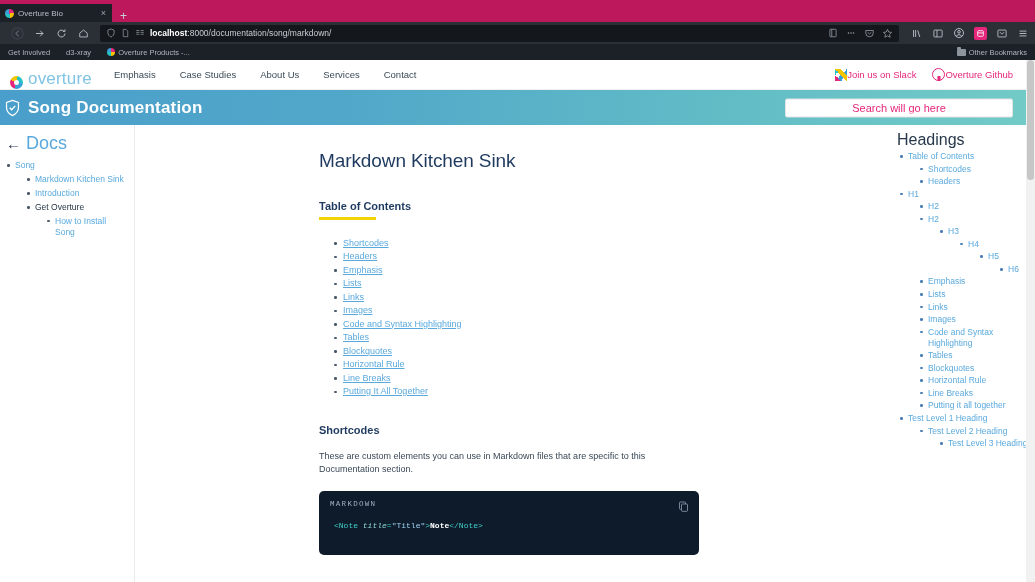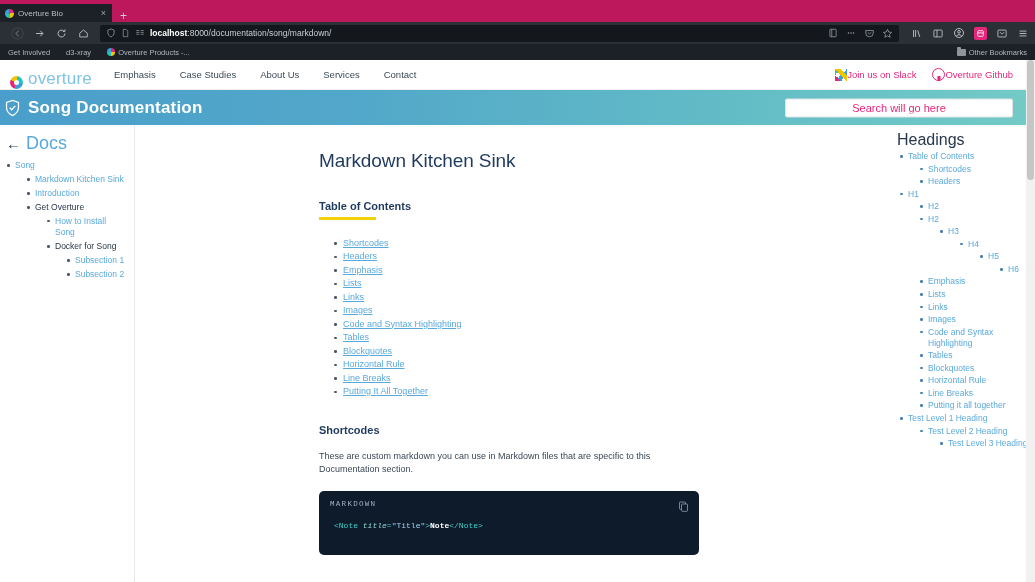--- a/index.html
+++ b/index.html
@@ -465,31 +465,20 @@
             </li>
             <li>
               <a>Introduction</a>
             </li>
             <li>
               <span class="plain">Get Overture</span>
               <ul>
                 <li>
                   <a>How to Install Song</a>
                 </li>
-                <li>
-                  <span class="plain">Docker for Song</span>
-                  <ul>
-                    <li>
-                      <a>Subsection 1</a>
-                    </li>
-                    <li>
-                      <a>Subsection 2</a>
-                    </li>
-                  </ul>
-                </li>
               </ul>
             </li>
           </ul>
         </li>
       </ul>
     </aside>
 
     <main class="main">
       <article class="article">
         <h1 class="doc-title">Markdown Kitchen Sink</h1>
@@ -508,21 +497,21 @@
           <li><a>Tables</a></li>
           <li><a>Blockquotes</a></li>
           <li><a>Horizontal Rule</a></li>
           <li><a>Line Breaks</a></li>
           <li><a>Putting It All Together</a></li>
         </ul>
 
         <div class="section-gap"></div>
 
         <h2 class="sec" style="margin-bottom:14px">Shortcodes</h2>
-        <p class="para">These are custom markdown you can use in Markdown files that are specific to this Documentation section.</p>
+        <p class="para">These are custom elements you can use in Markdown files that are specific to this Documentation section.</p>
 
         <div class="codeblock">
           <div class="code-lang">MARKDOWN</div>
           <span class="copy-icon">
             <svg width="11" height="12" viewBox="0 0 16 18" fill="none" stroke="#8fa0b4" stroke-width="1.2">
               <rect x="2" y="1.5" width="9" height="11" rx="1.2"></rect>
               <rect x="5" y="4.5" width="9" height="11" rx="1.2" fill="#0e1b2b"></rect>
             </svg>
           </span>
           <div class="code-line" id="code-line-1"><span class="ctag">&lt;Note </span><span class="cattr">title</span><span class="ctag">=</span><span class="cval">"Title"</span><span class="ctag">&gt;</span><span class="ctxt">Note</span><span class="ctag">&lt;/Note&gt;</span></div>

